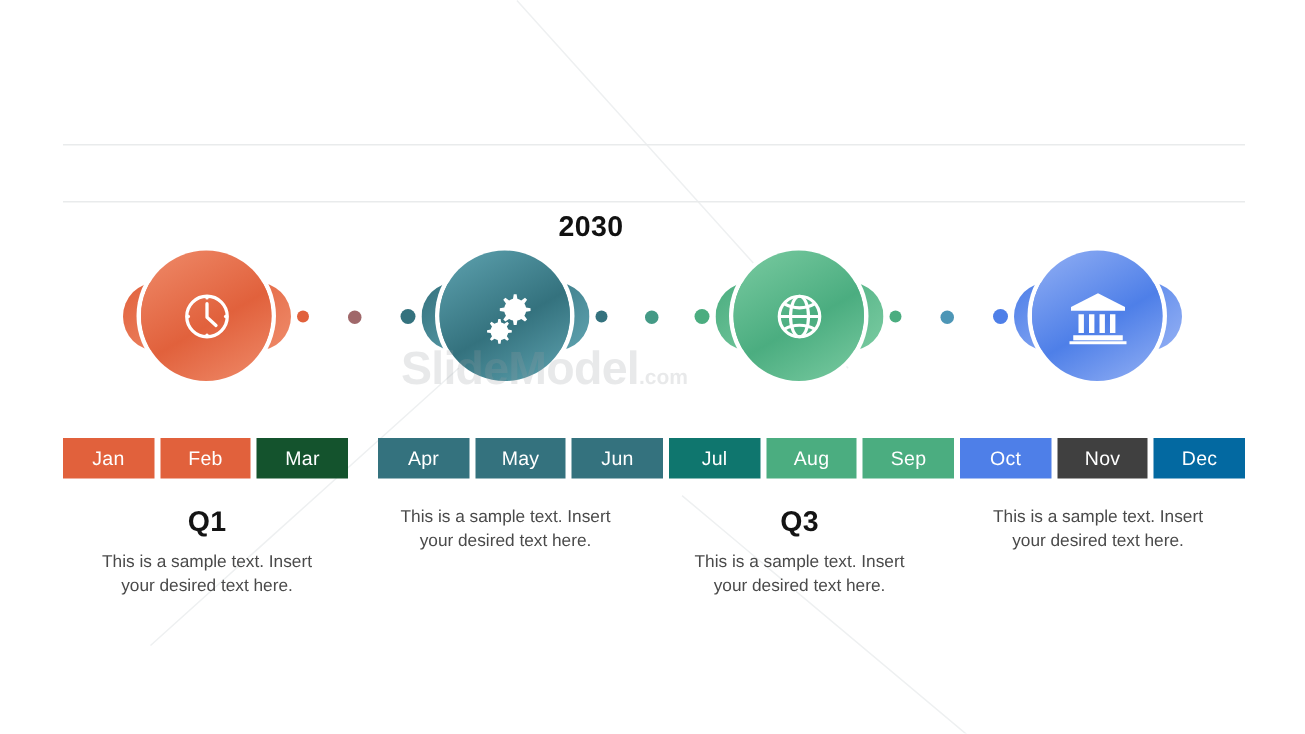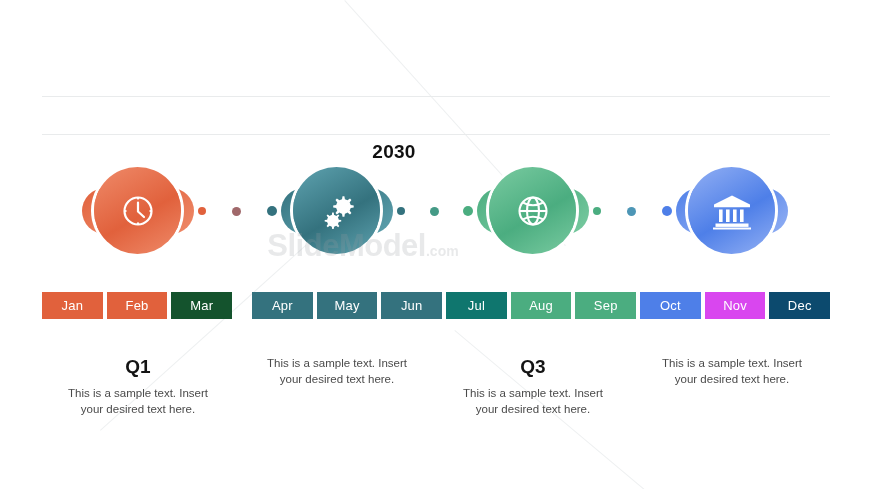--- a/index.html
+++ b/index.html
@@ -149,21 +149,20 @@
     letter-spacing: 0.2px;
   }
 
   
   .quarters {
     position: absolute;
     left: 0;
     top: 338px;
     width: 870px;
     height: 110px;
-    margin-top: 18px;
   }
   .quarter {
     position: absolute;
     top: 0;
     width: 198px;
     text-align: center;
   }
   .q-title {
     font-size: 19px;
     font-weight: bold;
@@ -350,24 +349,24 @@
       </div>
       <div class="month" style="background: rgb(75, 173, 128);">
         <span>Aug</span>
       </div>
       <div class="month" style="background: rgb(75, 173, 128);">
         <span>Sep</span>
       </div>
       <div class="month" style="background: rgb(78, 127, 232);">
         <span>Oct</span>
       </div>
-      <div class="month" style="background: #d946ef;">
+      <div class="month" style="background: #404040;">
         <span>Nov</span>
       </div>
-      <div class="month" style="background: #0c4a6e;">
+      <div class="month" style="background: #0369a1;">
         <span>Dec</span>
       </div>
     </div>
 
   <div class="quarters" id="quarters">
       <div class="quarter" style="left: 39px;">
         <div class="q-title">Q1</div>
         <div class="q-body">This is a sample text. Insert your desired text here.</div>
       </div>
       <div class="quarter" style="left: 238px;">

